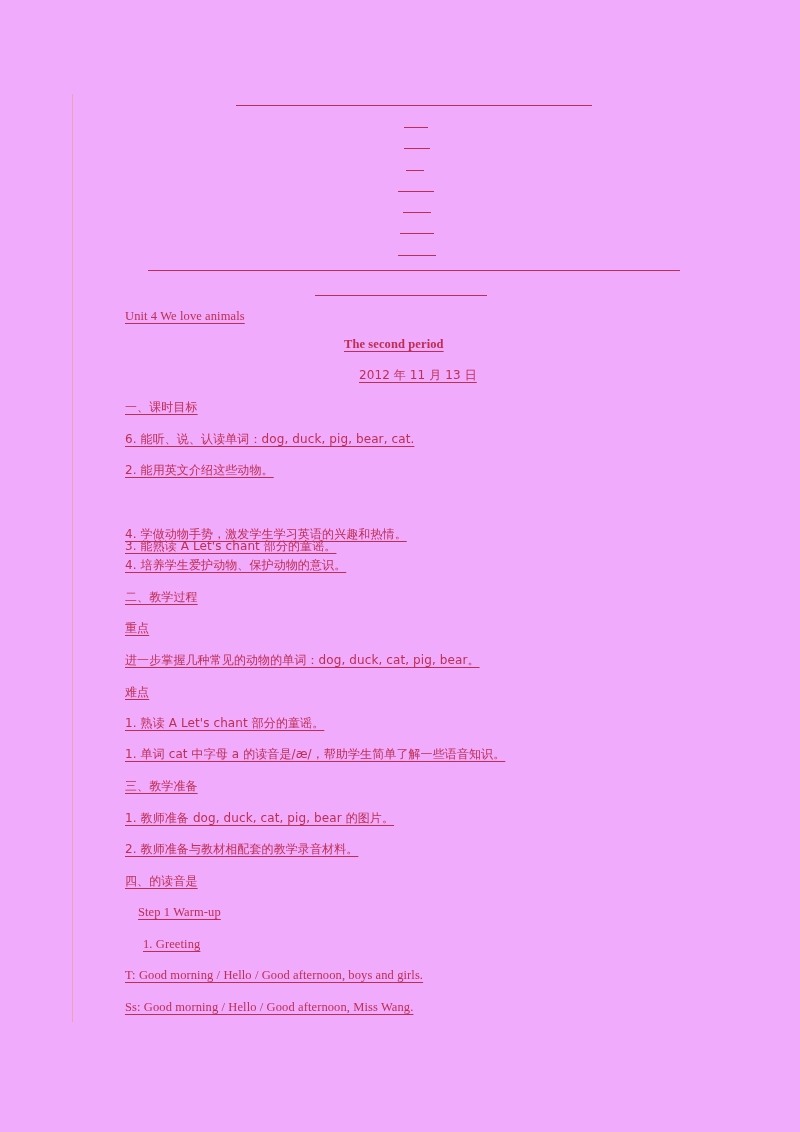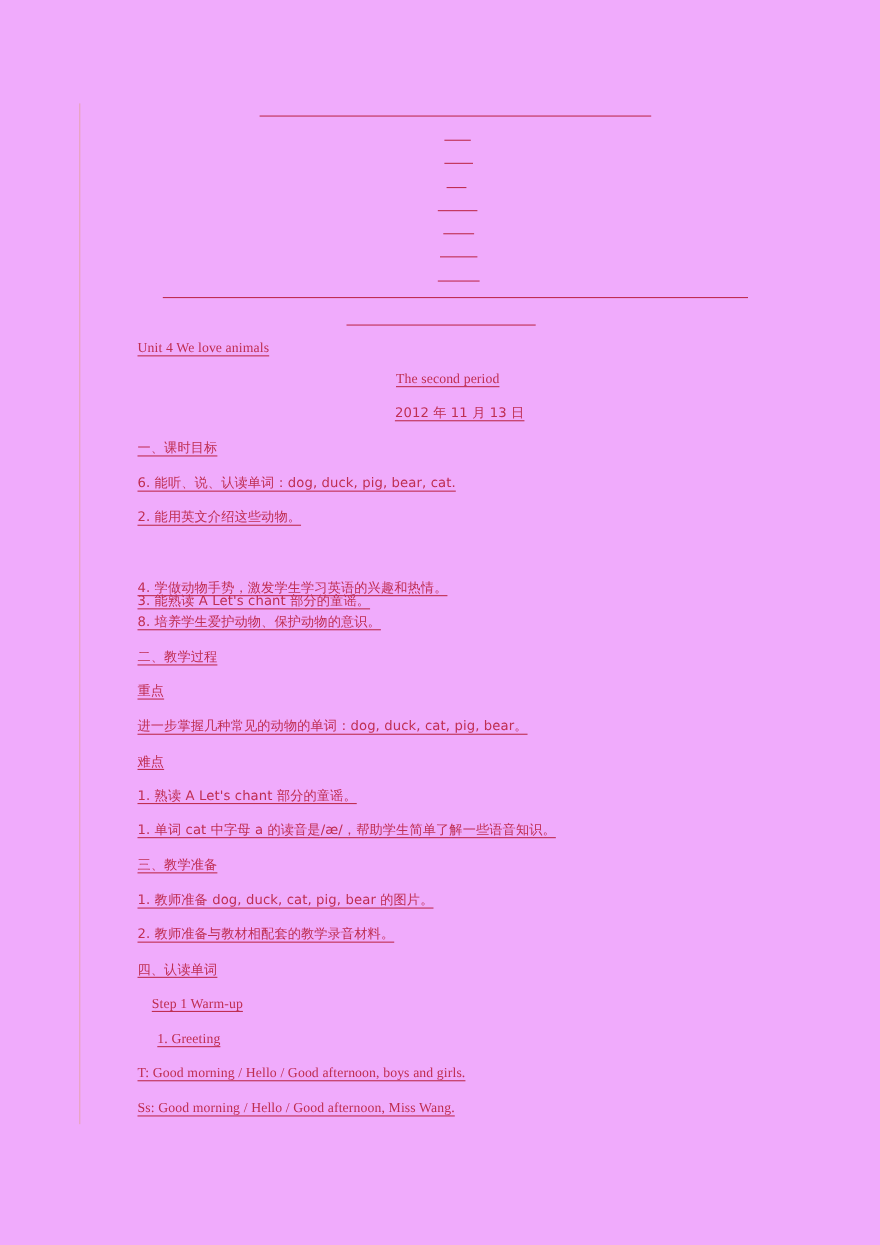--- a/index.html
+++ b/index.html
@@ -78,37 +78,37 @@
       <div class="rule" style="left: 398px; top: 191px; width: 36px;"></div>
       <div class="rule thin" style="left: 403px; top: 212px; width: 28px;"></div>
       <div class="rule" style="left: 400px; top: 233px; width: 34px;"></div>
       <div class="rule" style="left: 398px; top: 255px; width: 38px;"></div>
       <div class="rule bold" style="left: 148px; top: 270px; width: 532px;"></div>
       <div class="rule" style="left: 315px; top: 295px; width: 172px;"></div>
     </div>
 
   <div id="body-text">
       <div class="tline" style="left: 125px; top: 309px;"><span class="u">Unit 4 We love animals</span></div>
-      <div class="tline" style="left: 360px; top: 337px;"><span class="u">The second period</span></div>
+      <div class="tline" style="left: 344px; top: 337px; font-weight: bold;"><span class="u">The second period</span></div>
       <div class="tline cjk" style="left: 359px; top: 368px;"><span class="u">2012 年 11 月 13 日</span></div>
       <div class="tline cjk" style="left: 125px; top: 400px;"><span class="u">一、课时目标</span></div>
       <div class="tline cjk" style="left: 125px; top: 432px;"><span class="u">6. 能听、说、认读单词：dog, duck, pig, bear, cat.</span></div>
       <div class="tline cjk" style="left: 125px; top: 463px;"><span class="u">2. 能用英文介绍这些动物。</span></div>
       <div class="tline cjk" style="left: 125px; top: 495px; margin-top: 44px;"><span class="u">3. 能熟读 A Let's chant 部分的童谣。</span></div>
       <div class="tline cjk" style="left: 125px; top: 527px;"><span class="u">4. 学做动物手势，激发学生学习英语的兴趣和热情。</span></div>
-      <div class="tline cjk" style="left: 125px; top: 558px;"><span class="u">8. 培养学生爱护动物、保护动物的意识。</span></div>
+      <div class="tline cjk" style="left: 125px; top: 558px;"><span class="u">4. 培养学生爱护动物、保护动物的意识。</span></div>
       <div class="tline cjk" style="left: 125px; top: 590px;"><span class="u">二、教学过程</span></div>
       <div class="tline cjk" style="left: 125px; top: 621px;"><span class="u">重点</span></div>
       <div class="tline cjk" style="left: 125px; top: 653px;"><span class="u">进一步掌握几种常见的动物的单词：dog, duck, cat, pig, bear。</span></div>
       <div class="tline cjk" style="left: 125px; top: 685px;"><span class="u">难点</span></div>
       <div class="tline cjk" style="left: 125px; top: 716px;"><span class="u">1. 熟读 A Let's chant 部分的童谣。</span></div>
       <div class="tline cjk" style="left: 125px; top: 747px;"><span class="u">1. 单词 cat 中字母 a 的读音是/æ/，帮助学生简单了解一些语音知识。</span></div>
       <div class="tline cjk" style="left: 125px; top: 779px;"><span class="u">三、教学准备</span></div>
       <div class="tline cjk" style="left: 125px; top: 811px;"><span class="u">1. 教师准备 dog, duck, cat, pig, bear 的图片。</span></div>
       <div class="tline cjk" style="left: 125px; top: 842px;"><span class="u">2. 教师准备与教材相配套的教学录音材料。</span></div>
-      <div class="tline cjk" style="left: 125px; top: 874px;"><span class="u">四、认读单词</span></div>
+      <div class="tline cjk" style="left: 125px; top: 874px;"><span class="u">四、的读音是</span></div>
       <div class="tline" style="left: 125px; top: 905px; margin-left: 13px;"><span class="u">Step 1 Warm-up</span></div>
       <div class="tline" style="left: 125px; top: 937px; margin-left: 18px;"><span class="u">1. Greeting</span></div>
       <div class="tline" style="left: 125px; top: 968px;"><span class="u">T: Good morning / Hello / Good afternoon, boys and girls.</span></div>
       <div class="tline" style="left: 125px; top: 1000px;"><span class="u">Ss: Good morning / Hello / Good afternoon, Miss Wang.</span></div>
     </div>
 
 </div>
 
 </body></html>

